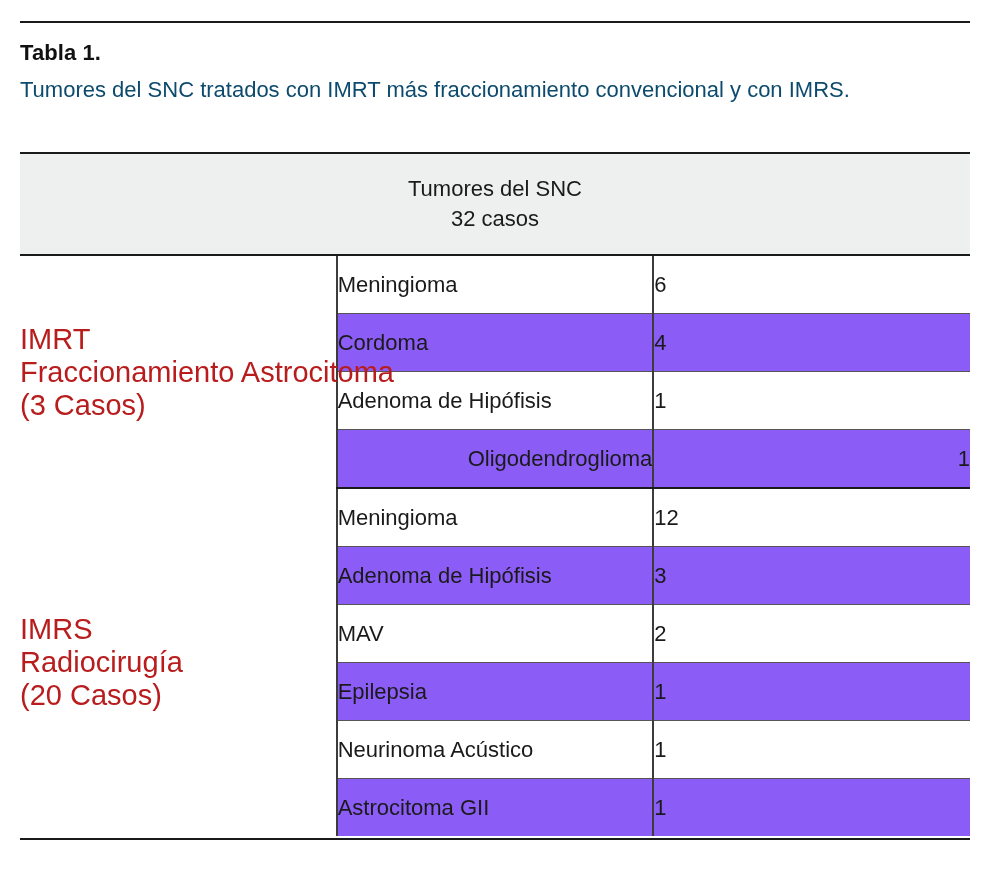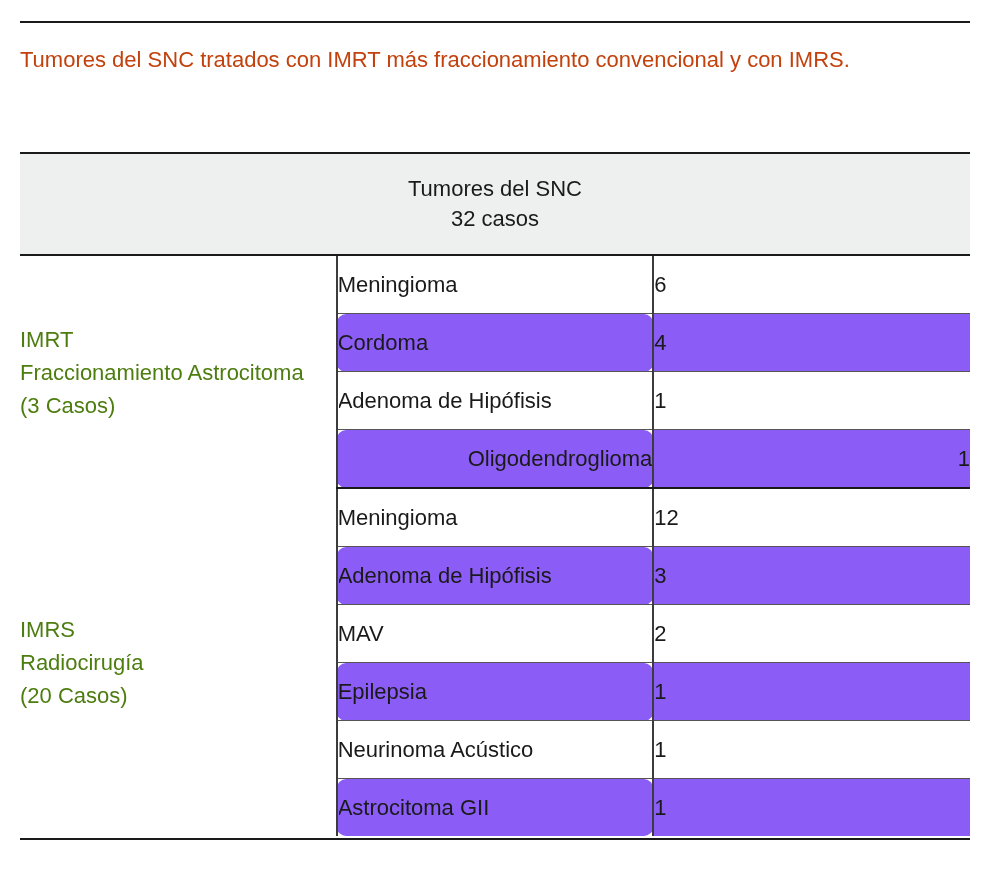--- a/index.html
+++ b/index.html
@@ -39,21 +39,21 @@
     font-weight: bold;
     letter-spacing: 0.1px;
     line-height: 30px;
     color: #111111;
     margin: 0;
   }
   .caption-text {
     font-size: 22px;
     font-weight: normal;
     line-height: 32px;
-    color: #c2410c;
+    color: #0c4a6e;
     margin: 6px 0 0 0;
     white-space: nowrap;
   }
 
   .table-wrap {
     position: absolute;
     left: 20px;
     top: 152px;
     width: 950px;
   }
@@ -79,23 +79,23 @@
     font-size: 22px;
     color: #1a1a1a;
   }
   .hdr-line { display: block; }
 
   
   .group-cell {
     width: 550px;
     padding: 0 0 0 16px;
     vertical-align: middle;
-    font-size: 22px;
+    font-size: 29px;
     line-height: 33px;
-    color: #4d7c0f;
+    color: #b91c1c;
     background: #ffffff;
   }
   .group-cell .gl { display: block; white-space: nowrap; }
 
   .group-sep td {
     border-bottom: 2px solid #1a1a1a;
     text-align: right;
   }
   .group-sep-strong {
     border-bottom: 2px solid #1a1a1a !important;
@@ -105,21 +105,20 @@
   .name-cell {
     width: 307px;
     padding-left: 18px;
     height: 57px;
     border-left: 2px solid #3c3c3c;
     border-bottom: 1px solid #555555;
     font-size: 22px;
     color: #1a1a1a;
     white-space: nowrap;
     overflow: hidden;
-    border-radius: 9px;
   }
   .val-cell {
     width: 93px;
     padding-left: 16px;
     height: 57px;
     border-left: 2px solid #3c3c3c;
     border-bottom: 1px solid #555555;
     font-size: 22px;
     color: #1a1a1a;
   }
@@ -141,20 +140,21 @@
   }
 </style>
 </head>
 <body>
 
 <div class="page">
 
   <div class="top-rule"></div>
 
   <div class="caption-block">
+    <p class="caption-label">Tabla 1.</p>
     <p class="caption-text">Tumores del SNC tratados con IMRT más fraccionamiento convencional y con IMRS.</p>
   </div>
 
   <div class="table-wrap">
     <table class="data-table">
       <tbody>
         <tr>
           <td class="hdr-cell" colspan="3">
             <span class="hdr-line">Tumores del SNC</span>
             <span class="hdr-line">32 casos</span>

